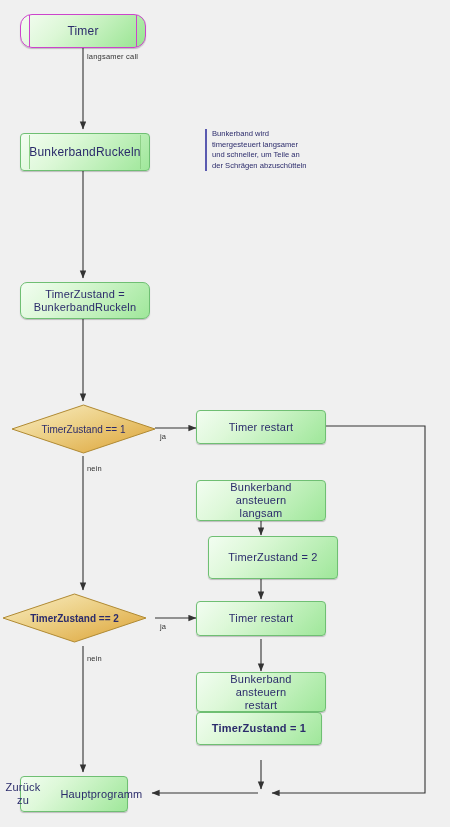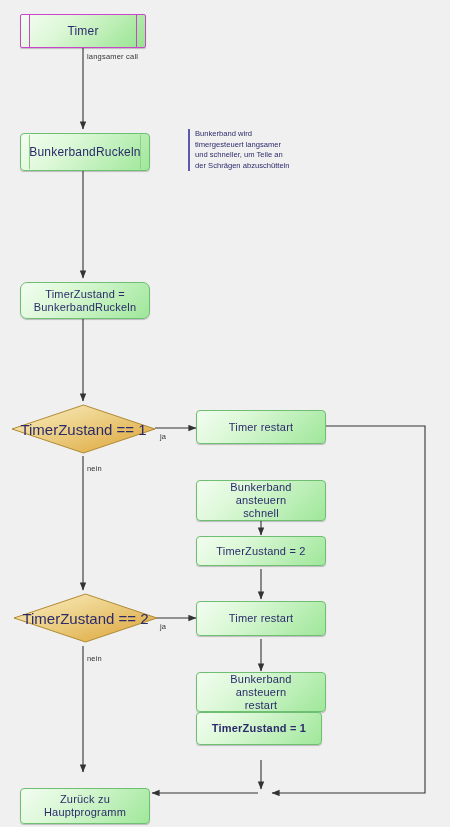--- a/index.html
+++ b/index.html
@@ -42,21 +42,21 @@
   
   .proc {
     border: 1px solid #6fbf73;
     border-radius: 4px;
     background: linear-gradient(135deg, #f2fdf1 0%, #ddf8d8 32%, #9fe79a 100%);
     box-shadow: 0 1px 1px rgba(0,0,0,0.22);
   }
   
   .sub-magenta {
     border: 1px solid #cc44cc;
-    border-radius: 2px;
+    border-radius: 12px;
     background: linear-gradient(135deg, #f4fdf2 0%, #dcf7d6 35%, #96e48f 100%);
     box-shadow: 0 1px 1px rgba(0,0,0,0.22);
   }
   .sub-magenta::before,
   .sub-magenta::after {
     content: "";
     position: absolute;
     top: 0; bottom: 0;
     width: 0;
     border-left: 1px solid #cc44cc;
@@ -93,21 +93,21 @@
   }
   .decision .dshape {
     position: absolute;
     left: 0; top: 0;
     width: 100%; height: 100%;
   }
   .decision .lbl {
     position: relative;
     z-index: 3;
     color: #2b2b6b;
-    font-size: 15px;
+    font-size: 10px;
     text-align: right;
     white-space: nowrap;
   }
 
   .edgelabel {
     position: absolute;
     font-size: 7.5px;
     color: #333;
     letter-spacing: 0.2px;
     white-space: nowrap;
@@ -169,21 +169,21 @@
   <div class="node sub-magenta big" style="left:20px; top:14px; width:126px; height:34px;">
     <span class="lbl">Timer</span>
   </div>
 
   <div class="edgelabel" style="left:87px; top:52px;">langsamer call</div>
 
   <div class="node sub-green big" style="left:20px; top:133px; width:130px; height:38px;">
     <span class="lbl">BunkerbandRuckeln</span>
   </div>
 
-  <div class="note" style="left:188px; top:129px; width:140px;">Bunkerband wird
+  <div class="note" style="left:205px; top:129px; width:140px;">Bunkerband wird
 timergesteuert langsamer
 und schneller, um Teile an
 der Schrägen abzuschütteln</div>
 
   <div class="node proc" style="left:20px; top:282px; width:130px; height:37px; flex-direction:column;border-radius:7px;">
     <span class="lbl">TimerZustand =</span>
     <span class="lbl">BunkerbandRuckeln</span>
   </div>
 
   <div class="decision" style="left:11px; top:404px; width:145px; height:50px;">
@@ -201,28 +201,28 @@
   </div>
   <div class="edgelabel" style="left:160px; top:432px;">ja</div>
   <div class="edgelabel" style="left:87px; top:464px;">nein</div>
 
   <div class="node proc" style="left:196px; top:410px; width:130px; height:34px;">
     <span class="lbl">Timer restart</span>
   </div>
 
   <div class="node proc" style="left:196px; top:480px; width:130px; height:41px; flex-direction:column;">
     <span class="lbl">Bunkerband ansteuern</span>
-    <span class="lbl">schnell</span>
-  </div>
-
-  <div class="node proc" style="left:196px; top:536px; width:130px; height:30px;">
+    <span class="lbl">langsam</span>
+  </div>
+
+  <div class="node proc" style="left:208px; top:536px; width:130px; height:43px;">
     <span class="lbl">TimerZustand = 2</span>
   </div>
 
-  <div class="decision" style="left:13px; top:593px; width:145px; height:50px;">
+  <div class="decision" style="left:2px; top:593px; width:145px; height:50px;font-weight:bold;">
     <svg class="dshape" viewBox="0 0 145 50" preserveAspectRatio="none">
       <defs>
         <linearGradient id="gold2" x1="0" y1="0" x2="1" y2="1">
           <stop offset="0%" stop-color="#faeec4"></stop>
           <stop offset="45%" stop-color="#eccf84"></stop>
           <stop offset="100%" stop-color="#dca134"></stop>
         </linearGradient>
       </defs>
       <polygon points="72.5,1 144,25 72.5,49 1,25" fill="url(#gold2)" stroke="#b08a33" stroke-width="1"></polygon>
     </svg>
@@ -237,18 +237,18 @@
 
   <div class="node proc" style="left:196px; top:672px; width:130px; height:40px; flex-direction:column;">
     <span class="lbl">Bunkerband ansteuern</span>
     <span class="lbl">restart</span>
   </div>
 
   <div class="node proc" style="left:196px; top:712px; width:126px; height:33px;font-weight:bold;">
     <span class="lbl">TimerZustand = 1</span>
   </div>
 
-  <div class="node proc" style="left:20px; top:776px; width:130px; height:36px; flex-direction:column;margin-top:12px;">
+  <div class="node proc" style="left:20px; top:776px; width:108px; height:36px; flex-direction:row;">
     <span class="lbl">Zurück zu</span>
     <span class="lbl">Hauptprogramm</span>
   </div>
 
 </div>
 
 </body></html>

